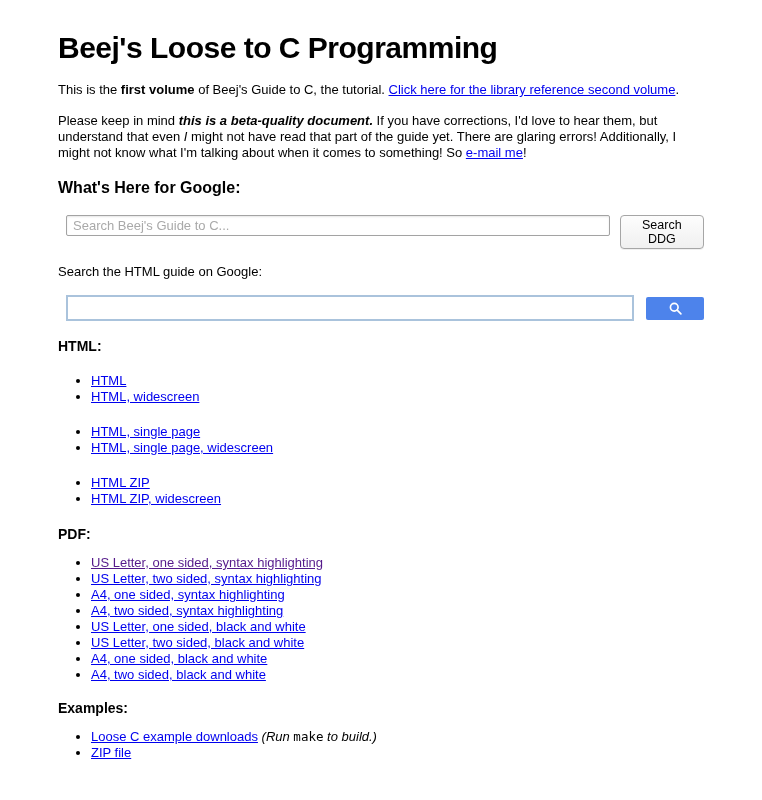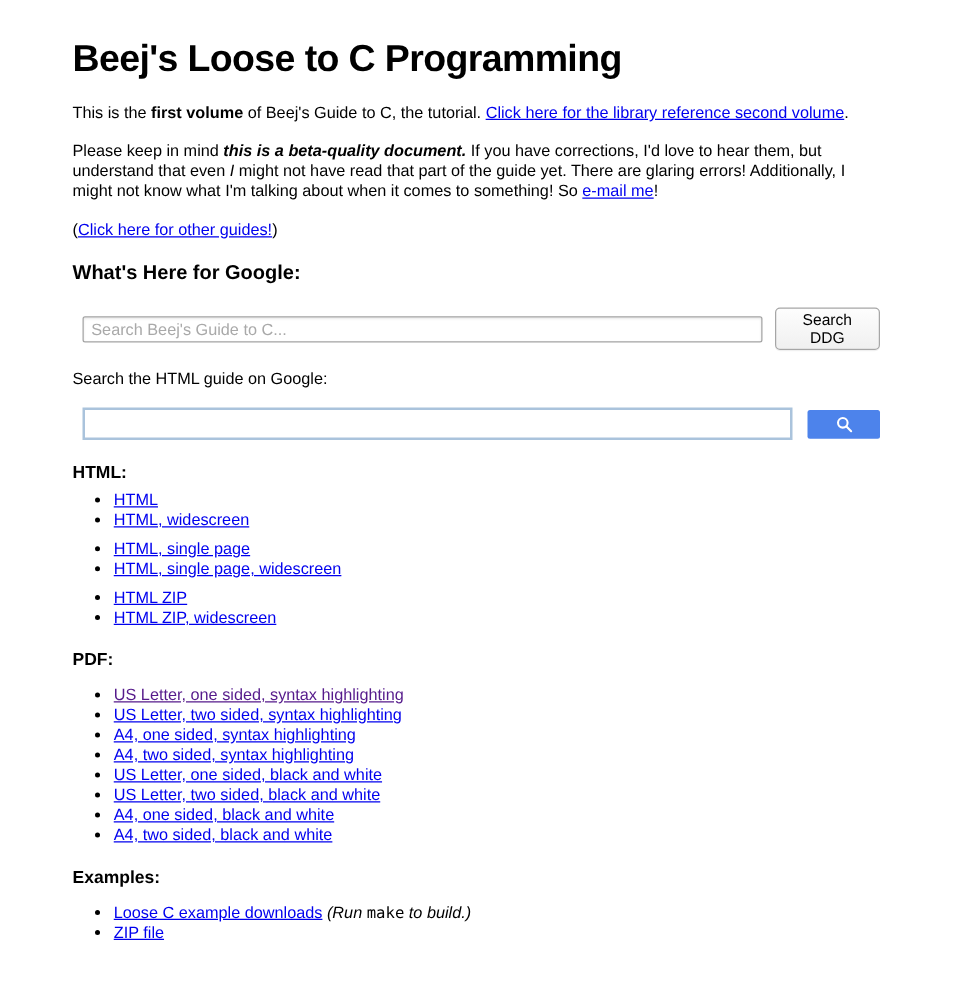--- a/index.html
+++ b/index.html
@@ -20,21 +20,21 @@
   h1{font-size:30px;line-height:33px;margin:31px 0 18px 0;font-weight:bold;letter-spacing:-0.5px;}
   p{margin:15px 0;}
   p.intro{margin-top:13px;}
   a{color:var(--link);text-decoration:underline;cursor:pointer;}
   a.visited{color:var(--visited-link);}
   .bi{font-weight:bold;font-style:italic;}
   .it{font-style:italic;}
   .b{font-weight:bold;}
   h3{font-size:16px;line-height:18px;margin:18px 0;font-weight:bold;}
   h4{font-size:14px;line-height:16px;margin:17px 0 0 0;font-weight:bold;}
-  .search-row{margin:14px 0 0 8px;display:flex;align-items:center;}
+  .search-row{margin:14px 0 0 8px;display:flex;}
   input.ddg-input{
     width:580px;height:21px;padding:2px 6px;
     font-family:"Liberation Sans","DejaVu Sans",sans-serif;font-size:13px;
     border:1px solid #a3a3a3;border-radius:2px;
     box-shadow:inset 0 1px 2px rgba(0,0,0,0.10);
     outline:none;color:#000;
   }
   input.ddg-input::placeholder{color:var(--placeholder);opacity:1;}
   button.ddg-button{
     margin-left:10px;height:34px;padding:0 8px;
@@ -52,36 +52,35 @@
     outline:none;color:#000;
   }
   button.google-button{
     margin-left:12px;width:61px;height:23px;
     background:var(--google-button);
     border:none;border-radius:2px;cursor:pointer;
     display:flex;align-items:center;justify-content:center;
   }
   ul{margin:13px 0;padding-left:33px;}
   li{line-height:16px;margin:0;padding:0;}
-  ul.grouped{margin:7px 0;}
+  ul.grouped{margin:19px 0;}
   .note{font-style:italic;}
   .code{font-family:"DejaVu Sans Mono","Liberation Mono",monospace;font-style:normal;font-size:12.5px;}
 </style>
 </head>
 <body>
 
 <div class="page">
 
   <h1>Beej's Loose to C Programming</h1>
 
   <p class="intro"><span>This is the </span><span class="b">first volume</span><span> of Beej's Guide to C, the tutorial. </span><a>Click here for the library reference second volume</a><span>.</span></p>
 
   <p><span>Please keep in mind </span><span class="bi">this is a beta-quality document.</span><span> If you have corrections, I'd love to hear them, but understand that even </span><span class="it">I</span><span> might not have read that part of the guide yet. There are glaring errors! Additionally, I might not know what I'm talking about when it comes to something! So </span><a>e-mail me</a><span>!</span></p>
 
-  <p><span>(</span><a>Click here for other guides!</a><span>)</span></p>
 
   <h3>What's Here for Google:</h3>
 
 
   <div class="search-row">
     <input class="ddg-input" type="text" placeholder="Search Beej's Guide to C..." style="">
     <button class="ddg-button">Search DDG</button>
   </div>
 
   <p>Search the HTML guide on Google:</p>

